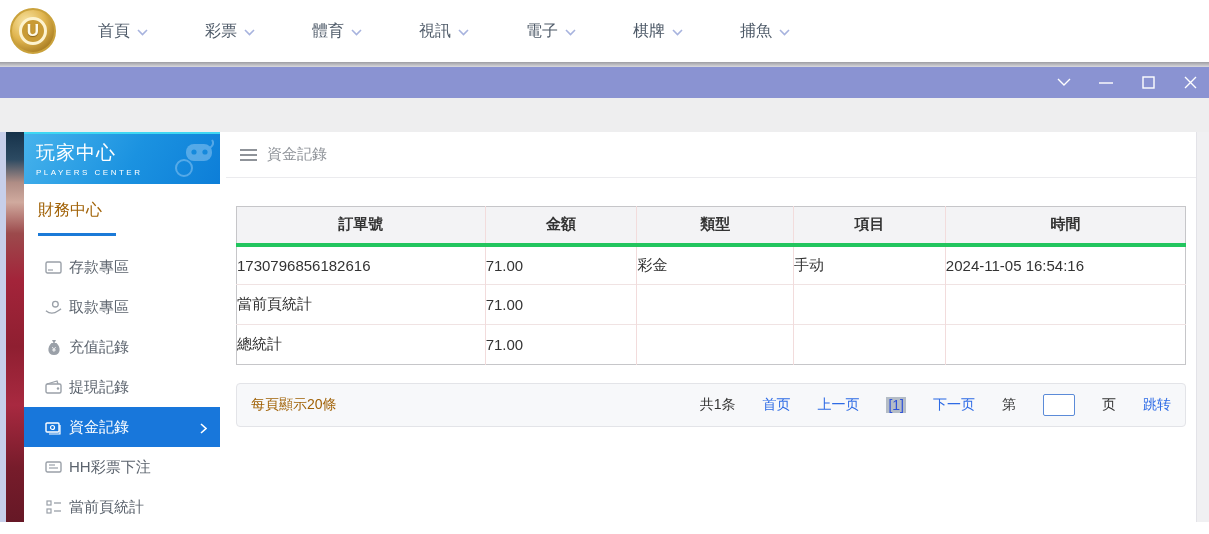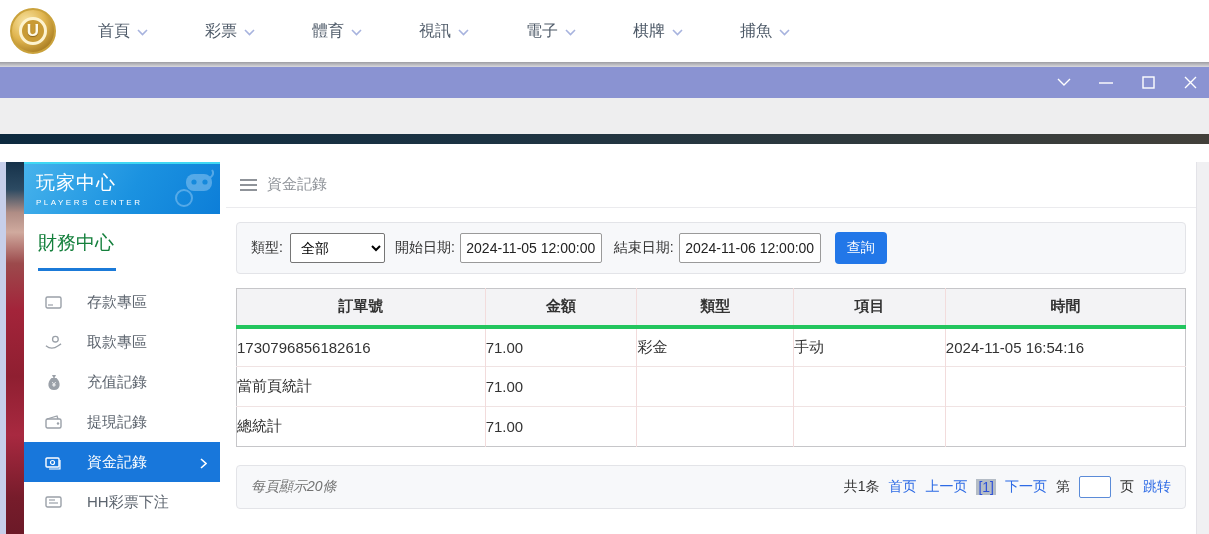--- a/index.html
+++ b/index.html
@@ -36,44 +36,44 @@
     display:flex; align-items:center; gap:20px; padding-right:8px; }
   .win-btn { width:22px; height:22px; display:flex; align-items:center;
     justify-content:center; cursor:pointer; }
 
   .gray-strip { position:absolute; left:0; top:98px; width:1209px; height:36px;
     background:#eeeeef; }
   .dark-banner { position:absolute; left:0; top:134px; width:1209px; height:10px;
     background:linear-gradient(90deg,#0d2a3f,#1c3343 40%,#313a3c 75%,#42403a); }
 
   
-  .main-region { position:absolute; left:0; top:162px; width:1209px; height:366px;
+  .main-region { position:absolute; left:0; top:132px; width:1209px; height:366px;
     background:#ffffff; }
   .left-edge { position:absolute; left:0; top:0; width:6px; height:390px;
     background:#c7cfea; }
   .photo-strip { position:absolute; left:6px; top:0; width:18px; height:390px;
     background:linear-gradient(180deg,#16324a 0%,#2c4a62 7%,#b08d85 13%,
       #d0aa9e 18%,#9c4a4c 26%,#a3243a 38%,#8f1f31 55%,#a82940 70%,#771c2b 86%,#661826 100%); }
   .right-margin { position:absolute; left:1196px; top:0; width:13px; height:390px;
     background:#f0f0f2; border-left:1px solid #e3e3e8; }
 
   
   .sidebar { position:absolute; left:24px; top:0; width:196px; height:390px;
     background:#fff; }
   .sb-header { height:52px; border-top:2px solid #3fd7f3;
     background:linear-gradient(120deg,#47b3ec,#1b92e0 55%,#0d7ed8);
     color:#fff; padding:6px 0 0 12px; position:relative; overflow:hidden; }
   .sb-title { font-size:19px; letter-spacing:1px; }
   .sb-sub { font-size:8px; letter-spacing:2.5px; margin-top:2px; }
   .sb-gamepad { position:absolute; right:6px; top:4px; opacity:.35; }
   .sb-section { padding:16px 0 0 14px; }
-  .sb-section-label { font-size:19px; color:#15803d; }
+  .sb-section-label { font-size:16px; color:#a16207; }
   .sb-section-underline { width:78px; height:3px; background:#1b7ad8; margin-top:12px; }
   .sb-menu { margin-top:11px; }
-  .sb-item { height:40px; display:flex; align-items:center; gap:25px;
+  .sb-item { height:40px; display:flex; align-items:center; gap:7px;
     padding-left:21px; cursor:pointer; color:#5c646e; font-size:15px; position:relative; }
   .sb-item .sb-icon { width:17px; height:17px; display:flex; align-items:center;
     justify-content:center; }
   .sb-item.active { background:#1877db; color:#fff; }
   .sb-item .arrow { position:absolute; right:13px; top:13px; }
 
   
   .main-panel { position:absolute; left:226px; top:0; width:970px; height:390px;
     background:#fff; }
   .breadcrumb-bar { height:46px; display:flex; align-items:center; gap:10px;
@@ -104,22 +104,22 @@
   table.records th:first-child, table.records td:first-child { border-left:none; }
   table.records tbody tr { border-bottom:1px solid #f0e3e3; }
   table.records tbody tr:last-child { border-bottom:none; }
   table.records col:nth-child(1){width:26.2%} table.records col:nth-child(2){width:16%}
   table.records col:nth-child(3){width:16.5%} table.records col:nth-child(4){width:16%}
   table.records col:nth-child(5){width:25.3%}
 
   .pager-card { width:950px; margin-top:18px; border:1px solid #e3e4e8;
     background:#f7f8fa; border-radius:4px; height:44px; display:flex;
     align-items:center; justify-content:space-between; padding:0 14px; font-size:14px; }
-  .pager-left { color:#737373;font-style:italic; }
-  .pager-right { display:flex; align-items:center; gap:9px; color:#333;justify-content:space-between; }
+  .pager-left { color:#a16207; }
+  .pager-right { display:flex; align-items:center; gap:27px; color:#333;justify-content:space-between; }
   .pg-link { color:#2e6be5; cursor:pointer; }
   .pg-current { background:#b4bcc6; color:#2d51d8; padding:0 2px; }
   .pg-input { width:32px; height:22px; border:1px solid #5b8bd8; border-radius:2px;
     background:#fff; }
 </style>
 </head>
 <body>
 
 <div class="site-header">
   <div class="logo">
@@ -305,31 +305,20 @@
     <div class="breadcrumb-bar">
       <div class="hamburger">
           <span></span>
           <span></span>
           <span></span>
         </div>
       <span>資金記錄</span>
     </div>
 
     <div class="panel-body">
-      <div class="filter-card">
-        <span>類型:</span>
-        <select>
-          <option>全部</option>
-        </select>
-        <span>開始日期:</span>
-        <input class="date" type="text" value="2024-11-05 12:00:00" style="">
-        <span>結束日期:</span>
-        <input class="date" type="text" value="2024-11-06 12:00:00" style="">
-        <button class="search-btn">查詢</button>
-      </div>
 
       <table class="records">
         <colgroup>
             <col>
             <col>
             <col>
             <col>
             <col>
           </colgroup>
         <thead>

